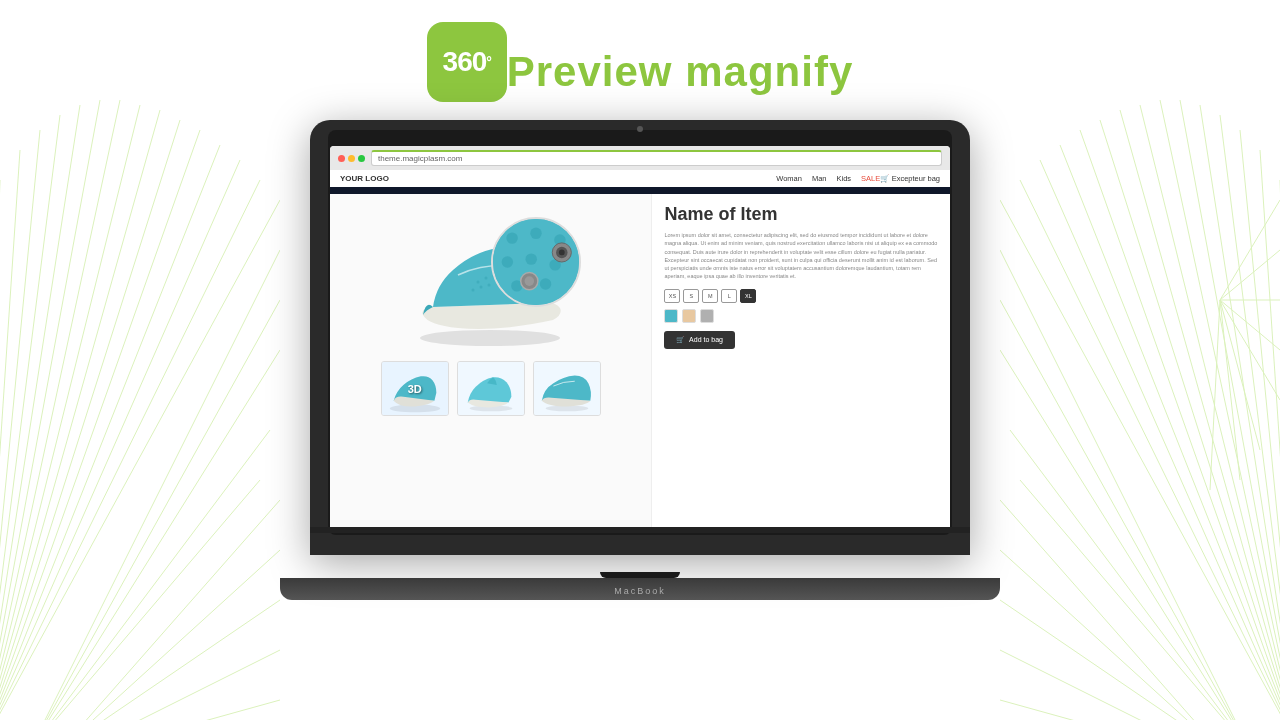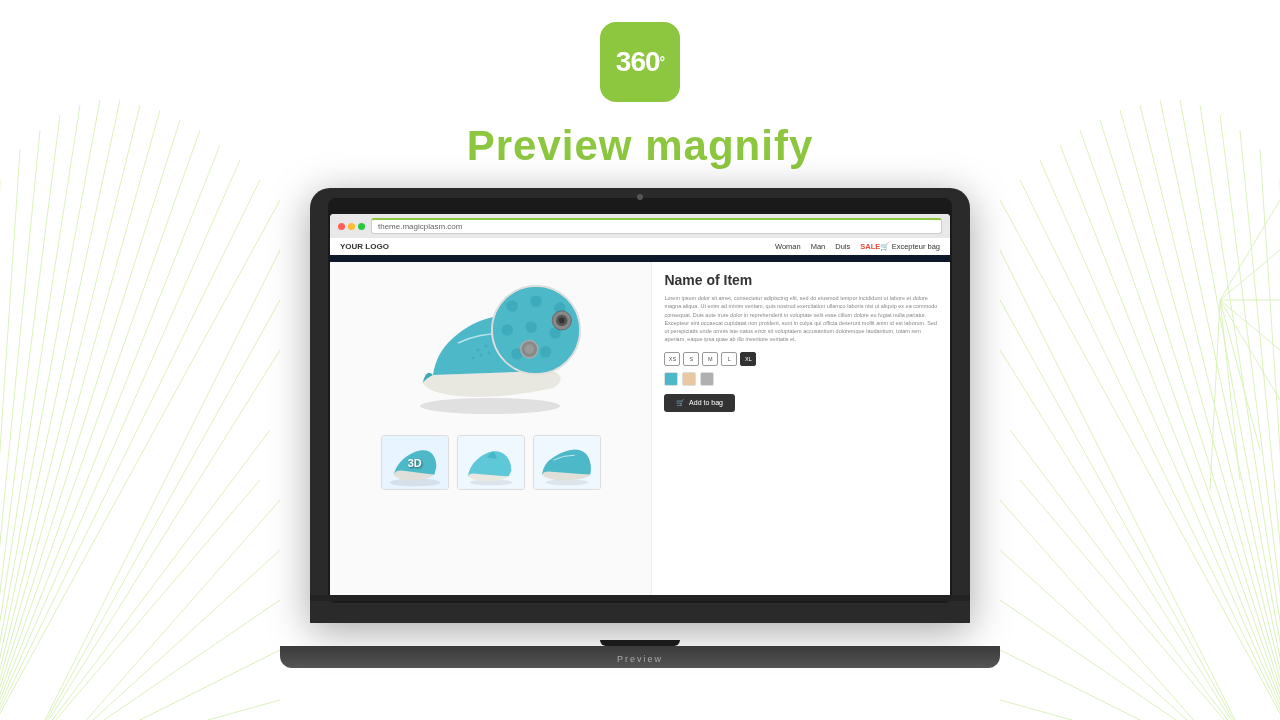--- a/index.html
+++ b/index.html
@@ -44,21 +44,21 @@
       top: 0; left: 0; right: 0; bottom: 0;
       display: flex;
       flex-direction: column;
       align-items: center;
     }
 
     
     .logo-area {
       margin-top: 22px;
       display: flex;
-      flex-direction: column;
+      flex-direction: row;
       align-items: center;
     }
 
     .logo-badge {
       width: 80px;
       height: 80px;
       background: #8dc63f;
       border-radius: 16px;
       display: flex;
       align-items: center;
@@ -201,21 +201,20 @@
       justify-content: flex-end;
     }
 
     .nav-item {
       font-size: 7.5px;
       color: #333;
     }
 
     .nav-item.sale {
       color: #e74c3c;
-      font-weight: bold;
     }
 
     .nav-cart {
       font-size: 7.5px;
       color: #333;
       display: flex;
       align-items: center;
       gap: 2px;
     }
 
@@ -227,21 +226,20 @@
       overflow: hidden;
     }
 
     
     .product-images {
       flex: 0 0 52%;
       padding: 8px;
       display: flex;
       flex-direction: column;
       align-items: center;
-      gap: 6px;
       background: #fafafa;
       border-right: 1px solid #eee;
     }
 
     .main-product-image {
       width: 200px;
       height: 155px;
       position: relative;
       display: flex;
       align-items: center;
@@ -301,21 +299,21 @@
     }
 
     
     .product-info {
       flex: 1;
       padding: 10px 12px;
       background: #fff;
     }
 
     .product-name {
-      font-size: 14px;
+      font-size: 18px;
       font-weight: bold;
       color: #333;
       margin-bottom: 6px;
     }
 
     .product-desc {
       font-size: 5.5px;
       color: #888;
       line-height: 1.5;
       margin-bottom: 8px;
@@ -519,21 +517,21 @@
               <div class="browser-dot dot-green"></div>
             </div>
             <div class="browser-url-bar">theme.magicplasm.com</div>
           </div>
 
           <div class="site-nav">
             <div class="site-logo-text">YOUR LOGO</div>
             <div class="nav-items">
               <span class="nav-item">Woman</span>
               <span class="nav-item">Man</span>
-              <span class="nav-item">Duis</span>
+              <span class="nav-item">Kids</span>
               <span class="nav-item sale">SALE</span>
             </div>
             <div class="nav-cart">
               <span>🛒</span>
               <span>Excepteur bag</span>
             </div>
           </div>
 
           <div class="product-page">
 
@@ -653,17 +651,17 @@
           </div>
         </div>
       </div>
 
       <div class="laptop-hinge"></div>
 
     </div>
 
     <div class="laptop-base">
       <div class="notch"></div>
-      <span class="macbook-label">Preview</span>
+      <span class="macbook-label">MacBook</span>
     </div>
 
   </div>
 </div>
 
 </body></html>

